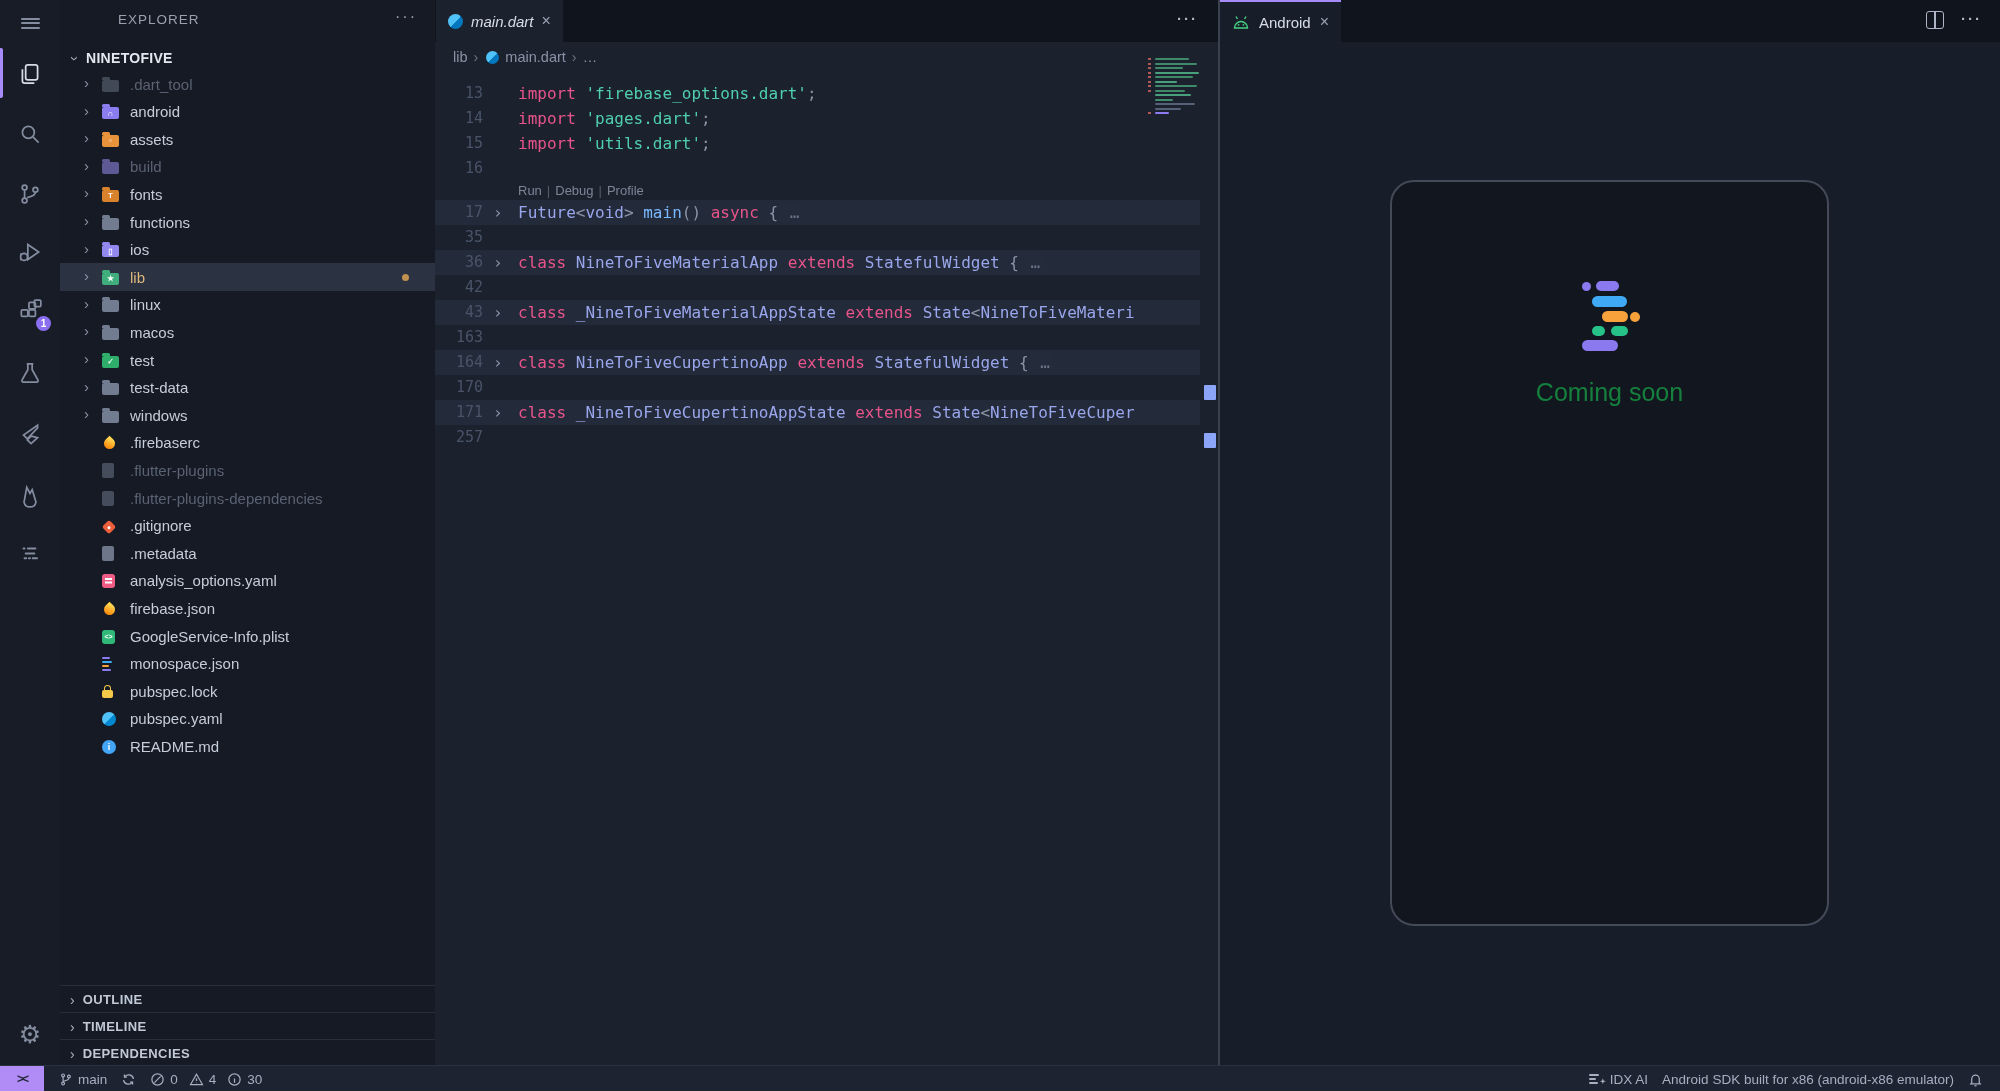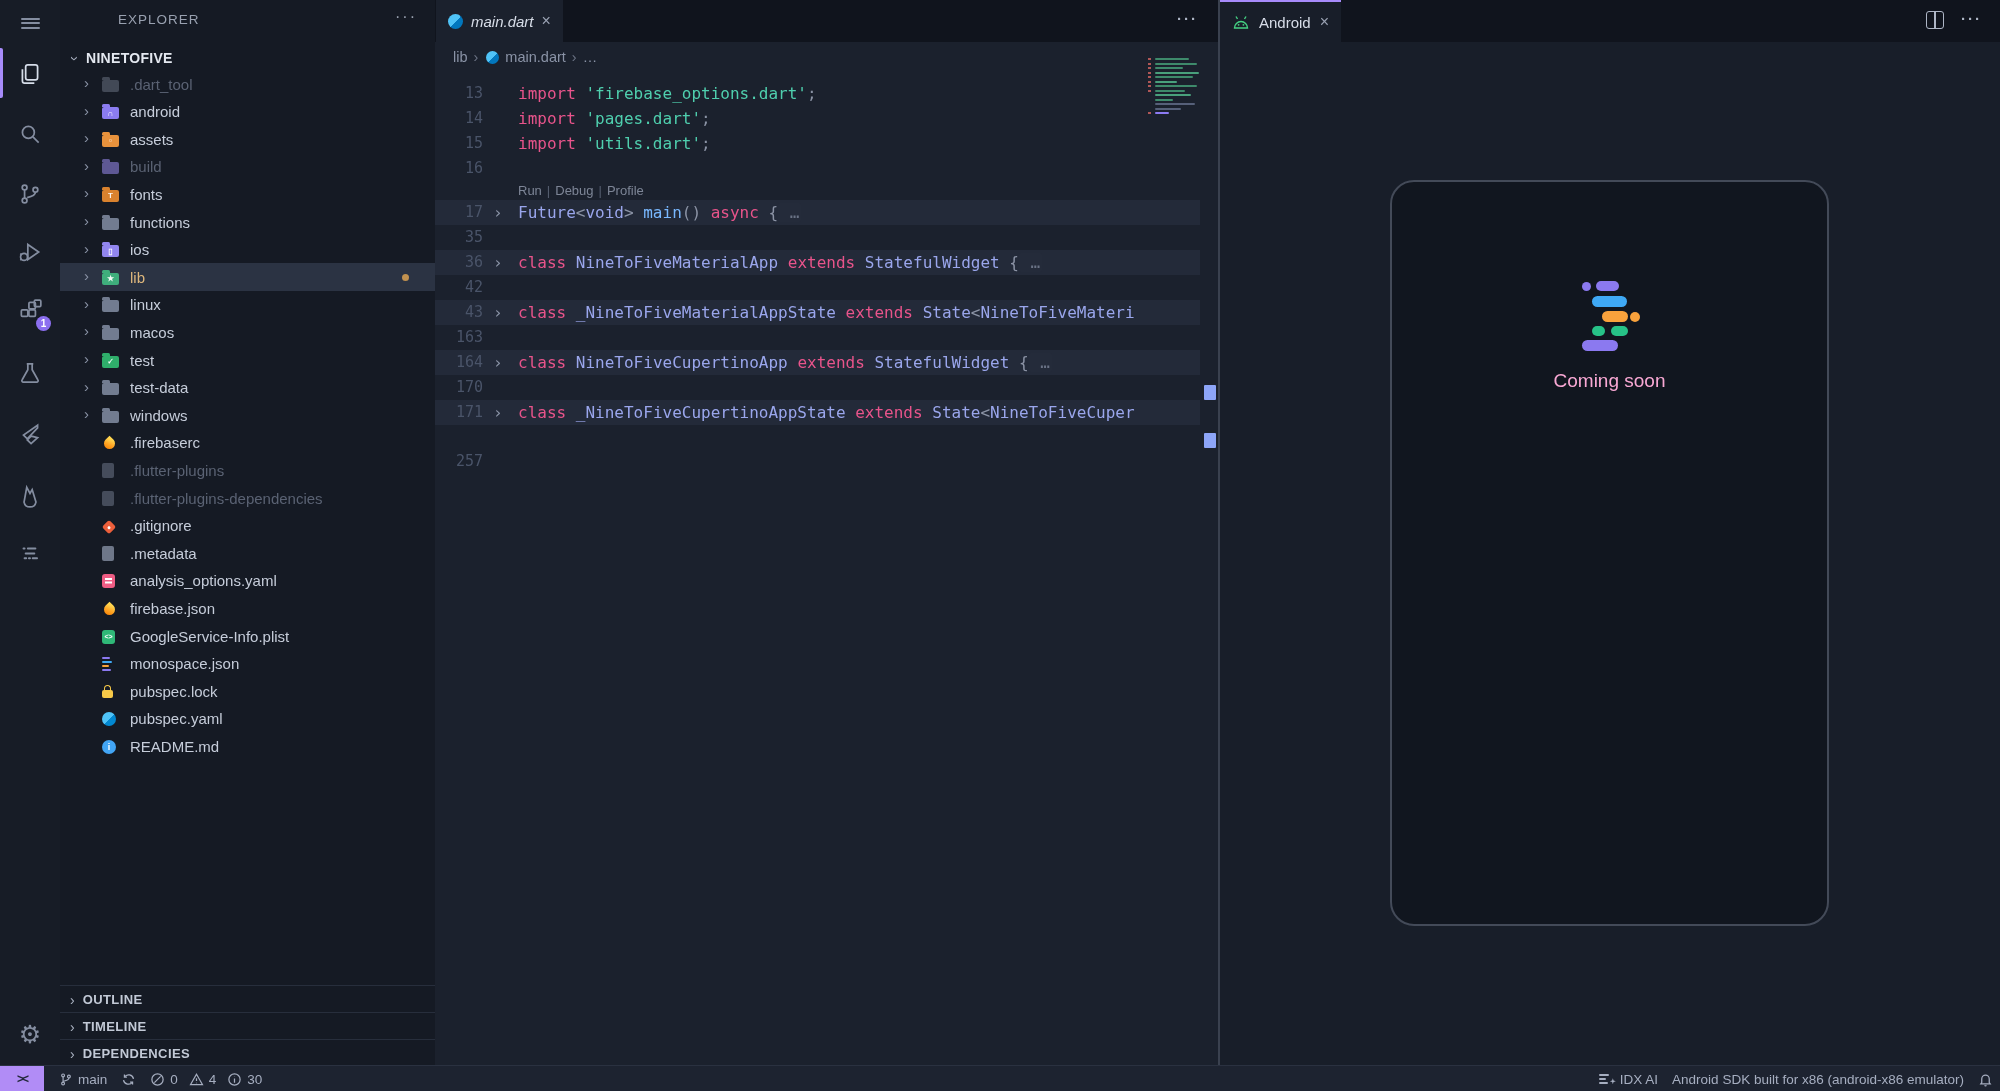--- a/index.html
+++ b/index.html
@@ -110,28 +110,28 @@
   .rtab .tlab{font-size:15px;color:#d7dde8;margin:0 9px;font-style:normal;}
   .rtab .close{color:#9aa2b3;font-size:16px;}
   .android-ic{color:#45d183;display:flex;}
   .win-split{position:absolute;right:56px;top:11px;width:18px;height:18px;border:1.6px solid #aeb6c6;border-radius:3px;box-sizing:border-box;cursor:pointer;}
   .win-split::after{content:"";position:absolute;left:7px;top:0;width:1.6px;height:100%;background:#aeb6c6;}
   .win-more{position:absolute;right:18px;top:10px;color:#aeb6c6;font-size:15px;font-weight:bold;letter-spacing:2px;cursor:pointer;}
   .right-panel{left:1220px;top:42px;width:780px;height:1023px;background:var(--bg-panel);}
   .device{position:absolute;left:170px;top:138px;width:435px;height:742px;border:2px solid #434a58;border-radius:24px;background:#11161f;}
   .logo{position:absolute;left:190px;top:99px;width:60px;height:70px;}
   .pill{position:absolute;border-radius:6px;}
-  .coming{position:absolute;left:0;top:188px;width:100%;text-align:center;font-size:19px;color:#f9a8d4;}
+  .coming{position:absolute;left:0;top:196px;width:100%;text-align:center;font-size:25px;color:#15803d;}
 
   
   .status-bar{left:0;top:1065px;width:2000px;height:26px;background:var(--bg-status);border-top:1px solid #2a3140;display:flex;align-items:center;justify-content:space-between;font-size:13.5px;color:#a6aec0;}
   .sb-left,.sb-right{display:flex;align-items:center;height:100%;}
   .sb-item{display:flex;align-items:center;gap:5px;padding:0 7px;height:100%;cursor:pointer;white-space:nowrap;}
   .remote-block{width:44px;height:100%;background:var(--remote);color:#23283a;display:flex;align-items:center;justify-content:center;font-weight:bold;font-size:12px;letter-spacing:-2px;cursor:pointer;}
-  .sb-right{}
+  .sb-right{padding-right:10px;}
   .sb-icon{display:flex;align-items:center;}
   .ai-ic{display:flex;flex-direction:column;gap:2px;margin-right:2px;position:relative;width:14px;}
   .ai-ic b{display:block;height:1.8px;border-radius:1px;background:#a6aec0;}
   .ai-ic i{position:absolute;right:-3px;top:4px;width:6px;height:6px;background:#a6aec0;clip-path:polygon(50% 0,62% 38%,100% 50%,62% 62%,50% 100%,38% 62%,0 50%,38% 38%);}
 </style>
 </head>
 <body>
 
 <div class="stage">
 
@@ -385,21 +385,21 @@
       <div class="codelens" style="top: 109px;"><span class="link">Run</span><span class="sep">|</span><span class="link">Debug</span><span class="sep">|</span><span class="link">Profile</span></div>
       <div class="cline hl" style="top: 128px;"><span class="lnum">17</span><span class="foldarrow">›</span><span class="ctext"><span class="tok-type">Future</span><span class="tok-pn">&lt;</span><span class="tok-type">void</span><span class="tok-pn">&gt; </span><span class="tok-fn">main</span><span class="tok-pn">() </span><span class="tok-kw">async</span><span class="tok-pn"> {</span><span class="tok-fold"> …</span></span></div>
       <div class="cline" style="top: 153px;"><span class="lnum">35</span><span class="ctext"></span></div>
       <div class="cline hl" style="top: 178px;"><span class="lnum">36</span><span class="foldarrow">›</span><span class="ctext"><span class="tok-kw">class</span><span class="tok-pl"> </span><span class="tok-type">NineToFiveMaterialApp</span><span class="tok-pl"> </span><span class="tok-kw">extends</span><span class="tok-pl"> </span><span class="tok-type">StatefulWidget</span><span class="tok-pn"> {</span><span class="tok-fold"> …</span></span></div>
       <div class="cline" style="top: 203px;"><span class="lnum">42</span><span class="ctext"></span></div>
       <div class="cline hl" style="top: 228px;"><span class="lnum">43</span><span class="foldarrow">›</span><span class="ctext"><span class="tok-kw">class</span><span class="tok-pl"> </span><span class="tok-type">_NineToFiveMaterialAppState</span><span class="tok-pl"> </span><span class="tok-kw">extends</span><span class="tok-pl"> </span><span class="tok-type">State</span><span class="tok-pn">&lt;</span><span class="tok-type">NineToFiveMateri</span></span></div>
       <div class="cline" style="top: 253px;"><span class="lnum">163</span><span class="ctext"></span></div>
       <div class="cline hl" style="top: 278px;"><span class="lnum">164</span><span class="foldarrow">›</span><span class="ctext"><span class="tok-kw">class</span><span class="tok-pl"> </span><span class="tok-type">NineToFiveCupertinoApp</span><span class="tok-pl"> </span><span class="tok-kw">extends</span><span class="tok-pl"> </span><span class="tok-type">StatefulWidget</span><span class="tok-pn"> {</span><span class="tok-fold"> …</span></span></div>
       <div class="cline" style="top: 303px;"><span class="lnum">170</span><span class="ctext"></span></div>
       <div class="cline hl" style="top: 328px;"><span class="lnum">171</span><span class="foldarrow">›</span><span class="ctext"><span class="tok-kw">class</span><span class="tok-pl"> </span><span class="tok-type">_NineToFiveCupertinoAppState</span><span class="tok-pl"> </span><span class="tok-kw">extends</span><span class="tok-pl"> </span><span class="tok-type">State</span><span class="tok-pn">&lt;</span><span class="tok-type">NineToFiveCuper</span></span></div>
-      <div class="cline" style="top: 353px; margin-top: 24px;"><span class="lnum">257</span><span class="ctext"></span></div>
+      <div class="cline" style="top: 353px;"><span class="lnum">257</span><span class="ctext"></span></div>
     </div>
 
   <div class="abs minimap" id="minimap">
       <div class="mm-row">
         <span class="mm-mark"></span>
         <span class="mm-bar" style="width: 34px; background: rgb(62, 138, 107);"></span>
       </div>
       <div class="mm-row">
         <span class="mm-mark"></span>
         <span class="mm-bar" style="width: 42px; background: rgb(62, 138, 107);"></span>

